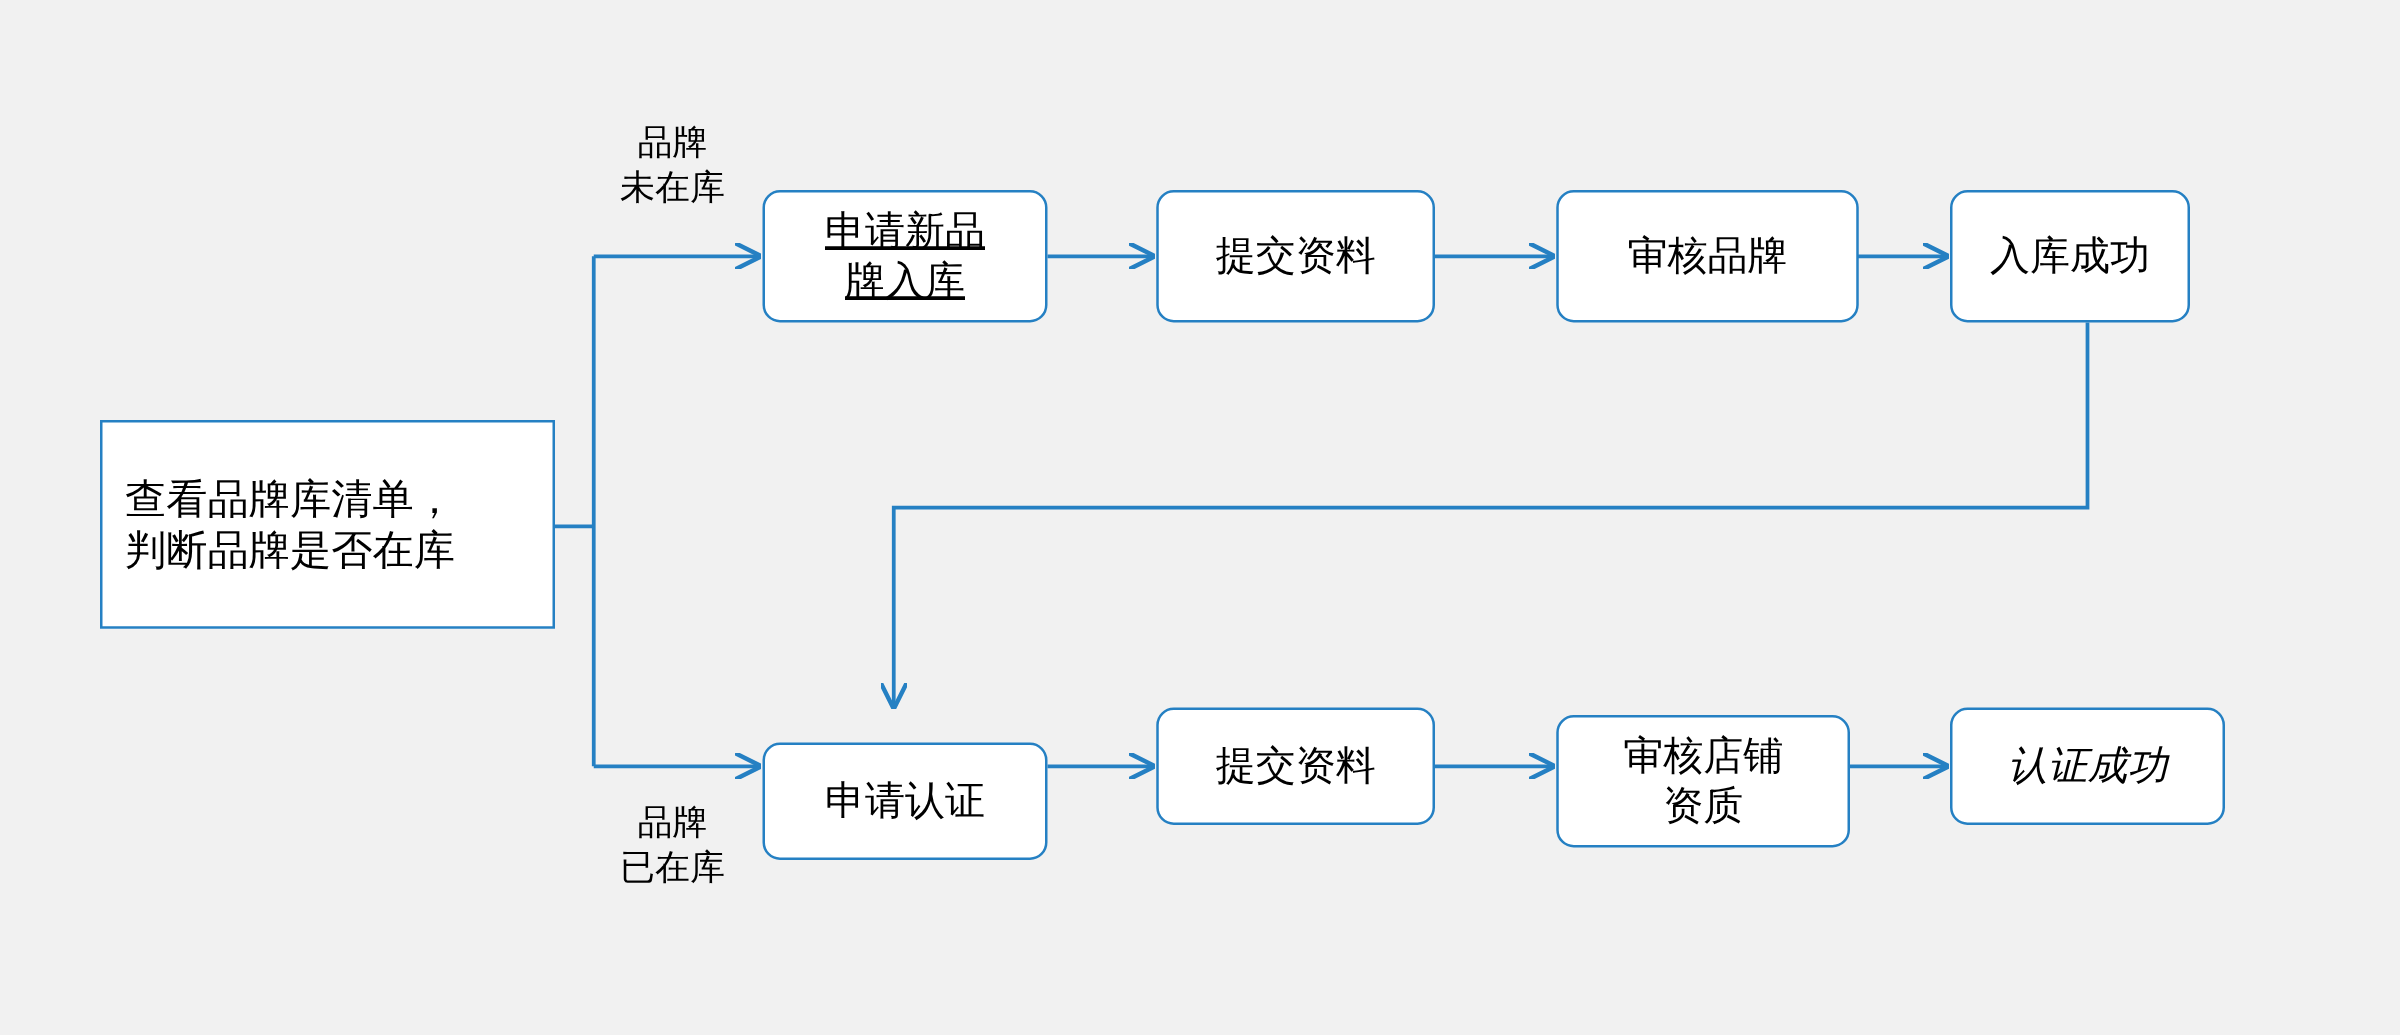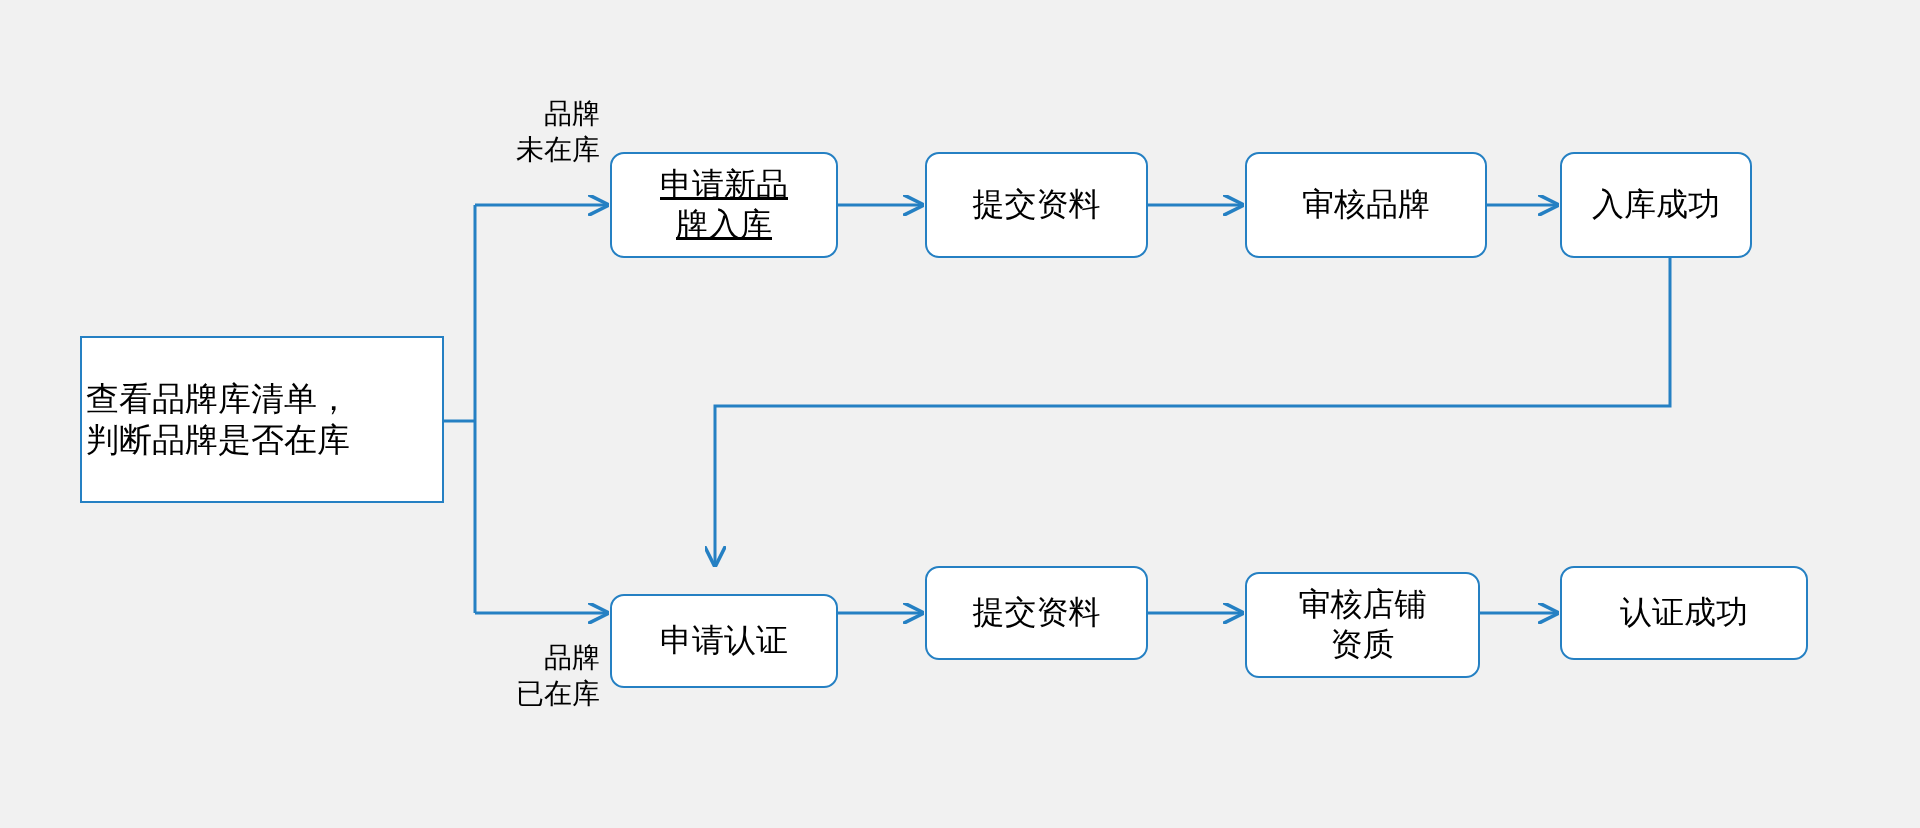--- a/index.html
+++ b/index.html
@@ -44,31 +44,31 @@
   .node.rounded {
     border-radius: 14px;
   }
   .node.sharp {
     border-radius: 0;
   }
   .node.start {
     font-size: 33px;
     text-align: left;
     justify-content: flex-start;
-    padding-left: 4px;
+    padding-left: 18px;
   }
   .node.step {
     font-size: 32px;
   }
   .edge-label {
     position: absolute;
     color: #000000;
     font-size: 28px;
     line-height: 1.3;
-    text-align: right;
+    text-align: center;
     white-space: pre-line;
     z-index: 3;
   }
 </style>
 </head>
 <body>
 
 <div id="canvas">
 
   <svg id="wires" viewBox="0 0 1920 828" xmlns="http://www.w3.org/2000/svg">
@@ -115,15 +115,15 @@
 
   <div class="node rounded step" style="left:1560px; top:152px; width:192px; height:106px;">入库成功</div>
 
   <div class="node rounded step" style="left:610px; top:566px; width:228px; height:94px;margin-top:28px;">申请认证</div>
 
   <div class="node rounded step" style="left:925px; top:566px; width:223px; height:94px;">提交资料</div>
 
   <div class="node rounded step" style="left:1245px; top:572px; width:235px; height:106px;">审核店铺
 资质</div>
 
-  <div class="node rounded step" style="left:1560px; top:566px; width:248px; height:94px;">认证成功</div>
+  <div class="node rounded step" style="left:1560px; top:566px; width:220px; height:94px;font-style:italic;">认证成功</div>
 
 </div>
 
 </body></html>

